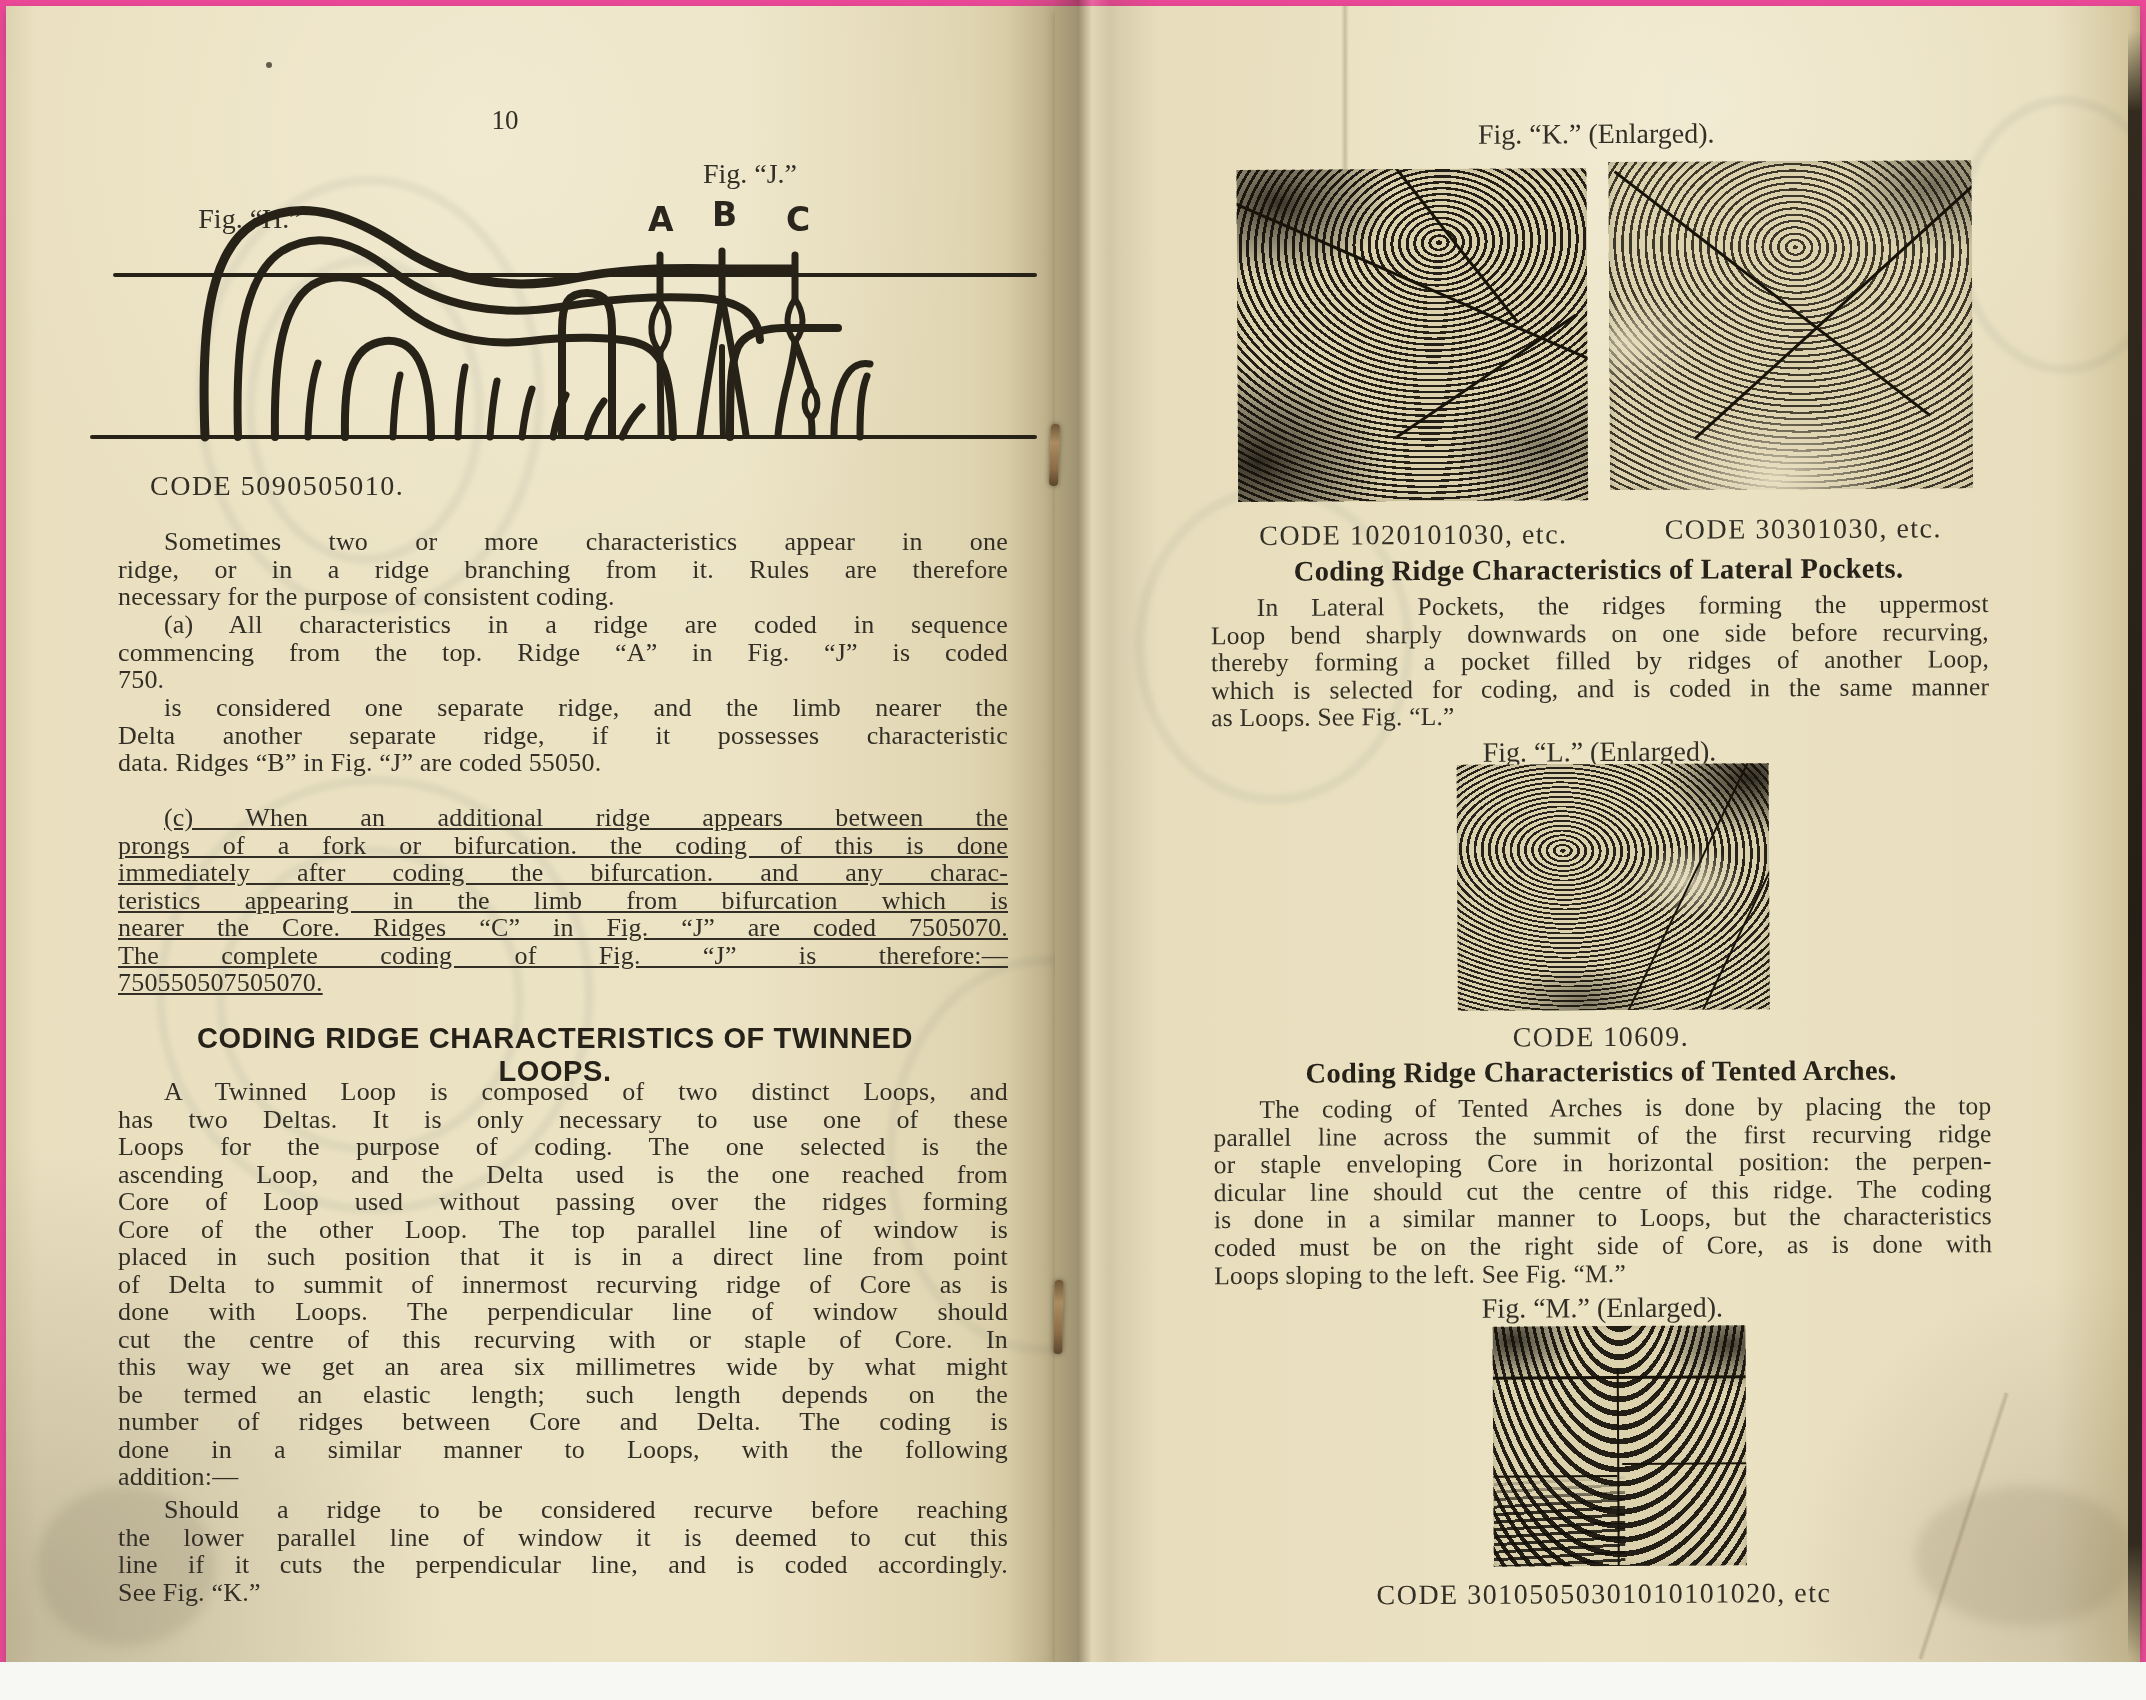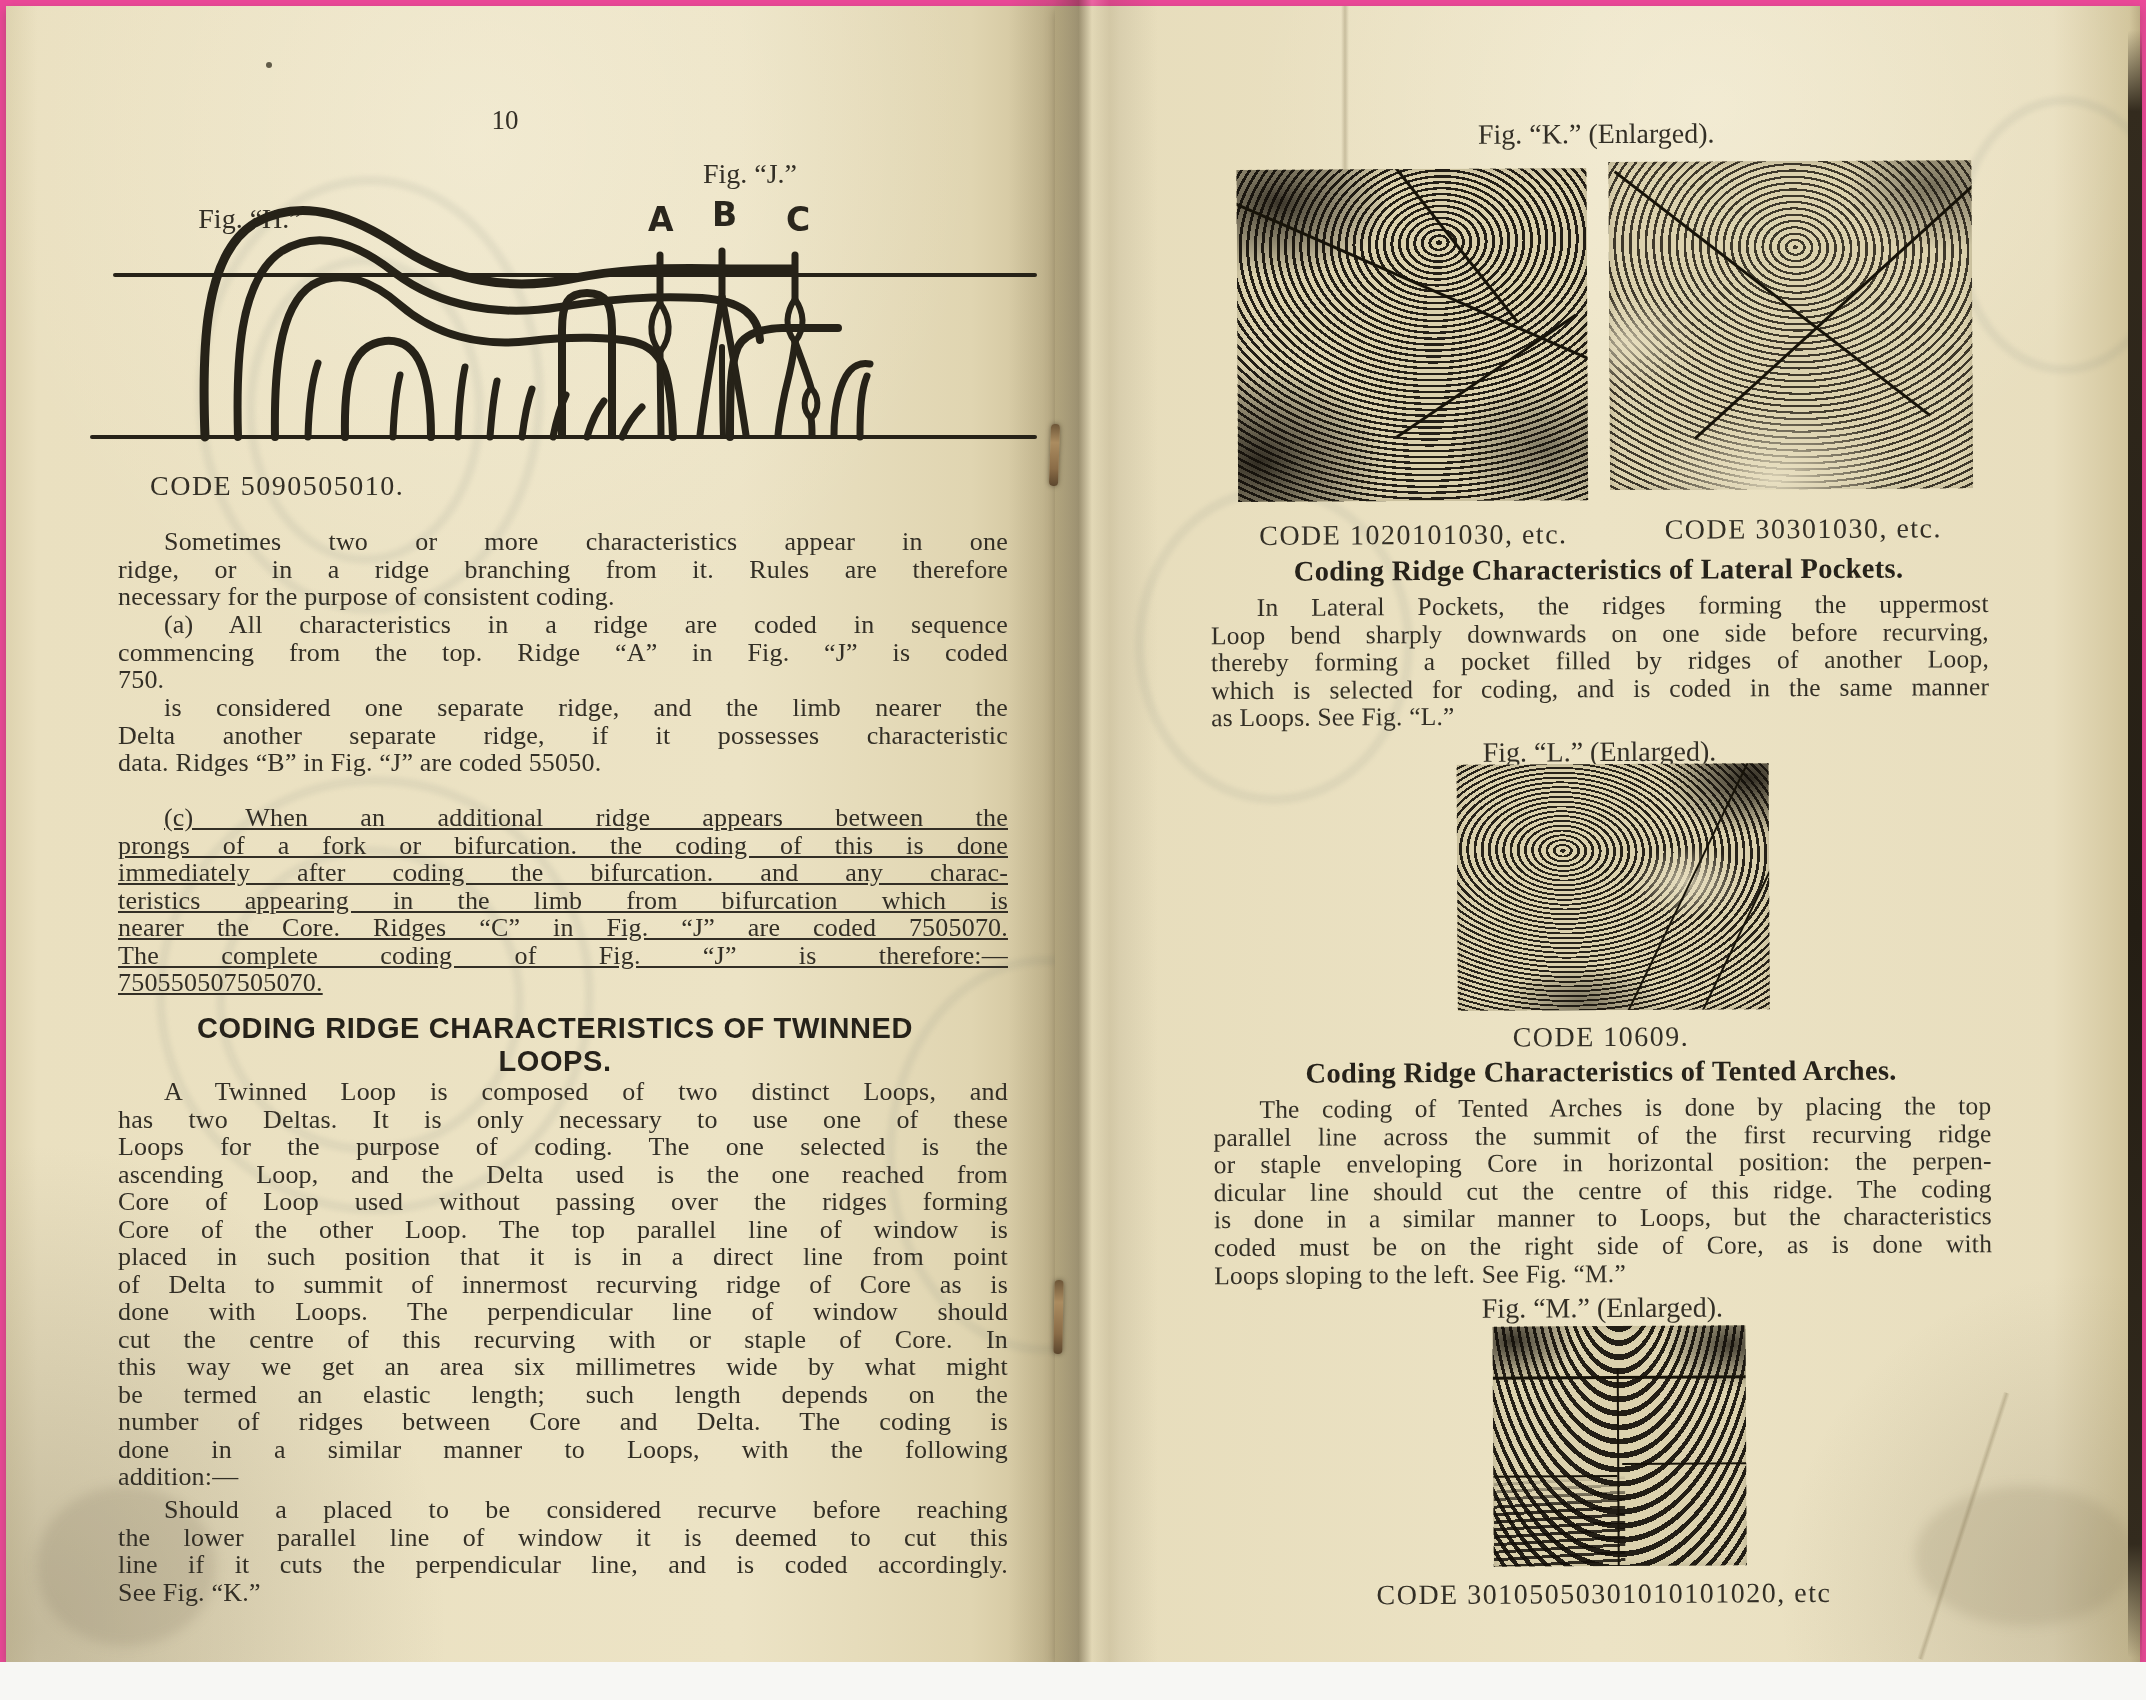--- a/index.html
+++ b/index.html
@@ -35,21 +35,21 @@
   .ghost{position:absolute;border-radius:50%;border:9px solid rgba(120,130,115,.10);filter:blur(2px);}
   .smudge{position:absolute;filter:blur(6px);}
   .crease{position:absolute;background:linear-gradient(90deg, rgba(110,95,60,0), rgba(110,95,60,.28), rgba(110,95,60,0));}
   .col{position:absolute;font-size:26px;line-height:27.5px;color:#332f26;letter-spacing:.2px;}
   .para>div{text-align:justify;text-align-last:justify;}
   .para>div:last-child{text-align-last:auto;}
   .para.ind>div:first-child{text-indent:46px;}
   .caption{position:absolute;font-size:28px;color:#332f26;text-align:center;}
   .codecap{position:absolute;font-size:28px;letter-spacing:1.5px;color:#332f26;text-align:center;}
   .head-caps{position:absolute;font-family:"Liberation Sans",sans-serif;font-weight:700;
-    font-size:29px;line-height:33px;letter-spacing:.6px;text-align:center;color:#26221a;}
+    font-size:29px;line-height:33px;letter-spacing:.6px;text-align:center;color:#26221a;margin-top:10px;}
   .head-serif{position:absolute;font-family:"Liberation Serif",serif;font-weight:700;
     font-size:28.5px;text-align:center;color:#26221a;letter-spacing:.3px;}
   .fig-letter{position:absolute;font-family:"DejaVu Sans",sans-serif;font-weight:600;
     font-size:33px;color:#2a261d;}
   
   .fp{position:absolute;background:#dcd2ae;overflow:hidden;box-shadow:inset 0 0 10px rgba(60,50,30,.25);}
   .fp .rid{position:absolute;inset:-9%;}
   .fp .rid2{position:absolute;}
   .fp .blot{position:absolute;inset:0;}
   .fp .wl{position:absolute;background:#171309;}
@@ -175,21 +175,21 @@
       <div>of Delta to summit of innermost recurving ridge of Core as is</div>
       <div>done with Loops. The perpendicular line of window should</div>
       <div>cut the centre of this recurving with or staple of Core. In</div>
       <div>this way we get an area six millimetres wide by what might</div>
       <div>be termed an elastic length; such length depends on the</div>
       <div>number of ridges between Core and Delta. The coding is</div>
       <div>done in a similar manner to Loops, with the following</div>
       <div>addition:—</div>
     </div>
   <div class="col para ind" style="left:118px;top:1496px;width:890px;">
-      <div>Should a placed to be considered recurve before reaching</div>
+      <div>Should a ridge to be considered recurve before reaching</div>
       <div>the lower parallel line of window it is deemed to cut this</div>
       <div>line if it cuts the perpendicular line, and is coded accordingly.</div>
       <div>See Fig. “K.”</div>
     </div>
 
   <div style="position:absolute;left:1100px;top:0;width:1046px;height:1700px;transform:rotate(-0.3deg);">
 
     <div class="caption" style="left:50px;top:118px;width:900px;">Fig. “K.” (Enlarged).</div>
 
     <div class="fp" style="left:140px;top:168px;width:350px;height:332px;">

